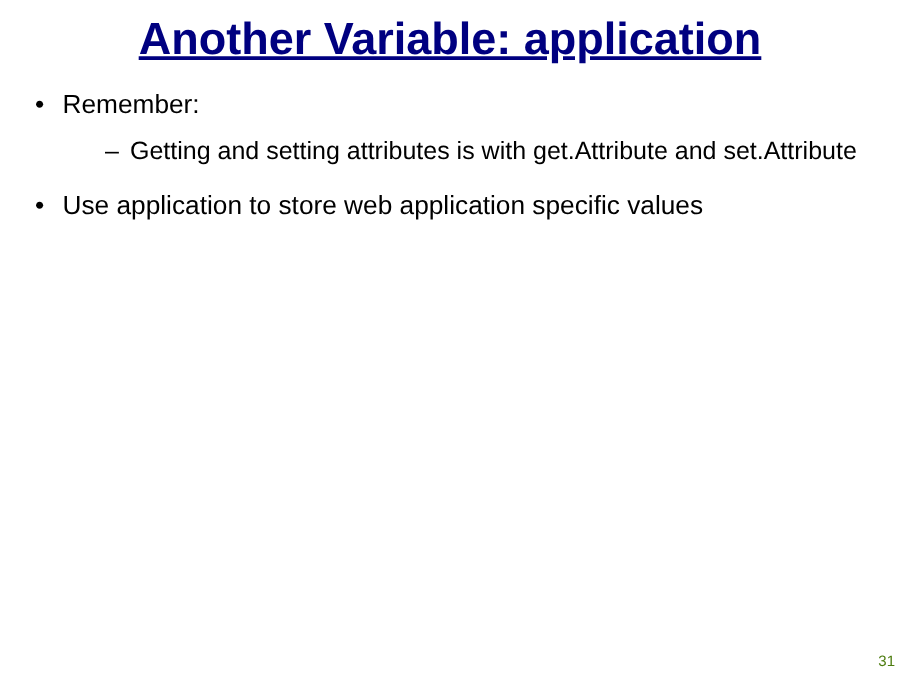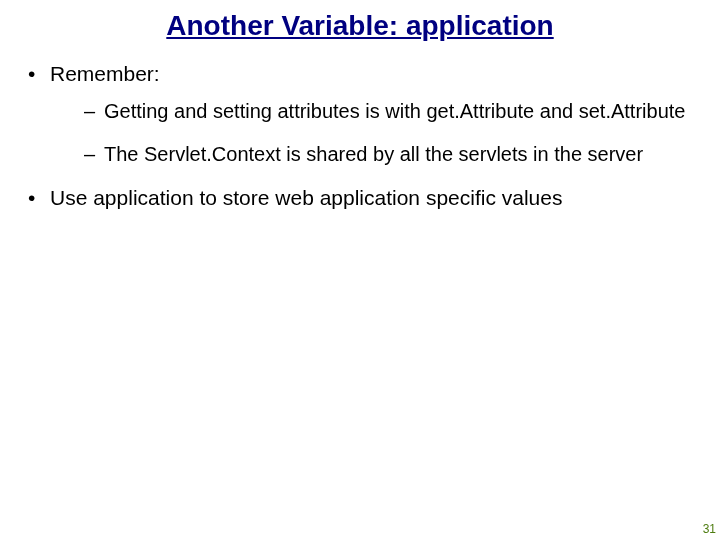--- a/index.html
+++ b/index.html
@@ -7,21 +7,21 @@
       width: 720px;
       height: 540px;
       background: #ffffff;
       font-family: "Comic Sans MS", cursive, sans-serif;
       color: #000000;
       position: relative;
       overflow: hidden;
     }
     .title {
       text-align: center;
-      font-size: 28px;
+      font-size: 36px;
       font-weight: bold;
       color: #000080;
       text-decoration: underline;
       padding-top: 10px;
       padding-bottom: 18px;
     }
     .bullet-list {
       list-style: none;
       padding-left: 28px;
       padding-right: 20px;
@@ -73,23 +73,20 @@
 
 <h1 class="title">Another Variable: application</h1>
 
 <ul class="bullet-list">
   <li class="bullet-item">
     <span>Remember:</span>
     <ul class="sub-list">
       <li class="sub-item">
         <span>Getting and setting attributes is with get.Attribute and set.Attribute</span>
       </li>
-      <li class="sub-item">
-        <span>The Servlet.Context is shared by all the servlets in the server</span>
-      </li>
     </ul>
   </li>
   <li class="bullet-item">
     <span>Use application to store web application specific values</span>
   </li>
 </ul>
 
 <div class="page-number">31</div>
 
 </body></html>

